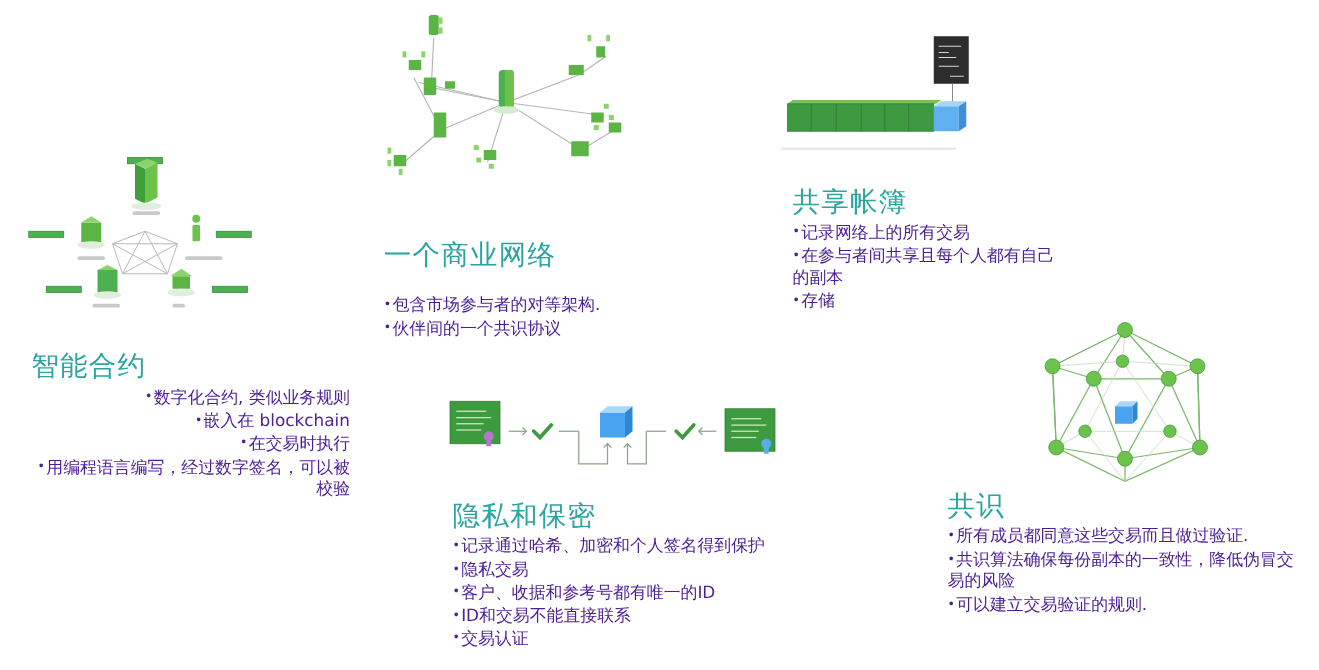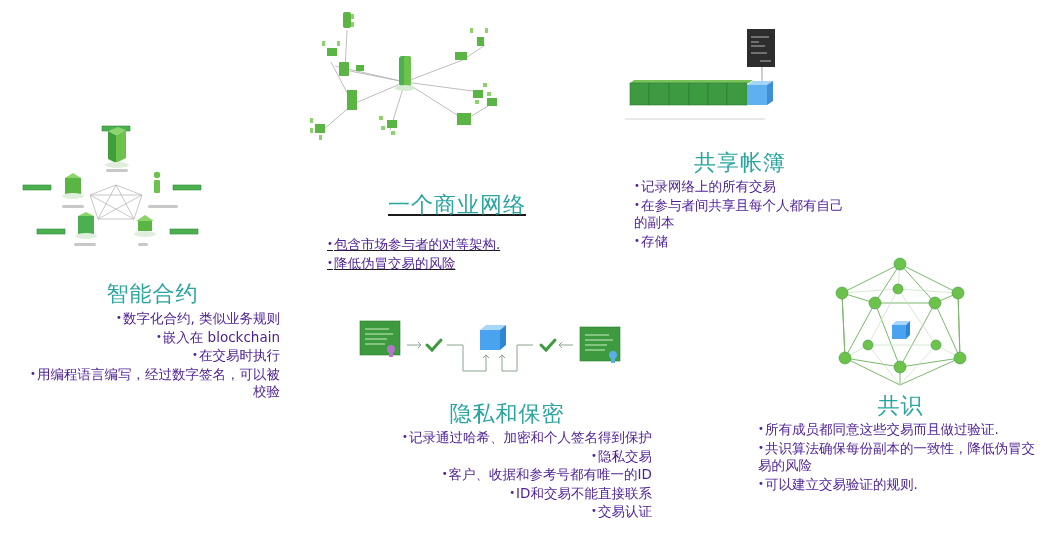--- a/index.html
+++ b/index.html
@@ -1,19 +1,19 @@
 <!DOCTYPE html>
 <html><head>
 <meta charset="utf-8">
 <style>
   * { box-sizing: border-box; margin: 0; padding: 0; }
   html, body { width: 1055px; height: 536px; background: #ffffff; overflow: hidden; }
   body { position: relative; font-family: "DejaVu Sans", "Liberation Sans", sans-serif; color: #1a1a1a; }
   .block { position: absolute; }
-  .heading { color: #2aa5a0; font-size: 22px; line-height: 26px; font-weight: normal; letter-spacing: 1px; text-align: center; }
+  .heading { color: #2aa5a0; font-size: 22px; line-height: 26px; font-weight: normal; letter-spacing: 1px; }
   .bullets { list-style: none; font-size: 13.5px; line-height: 17.5px; color: #4c1d95; }
   .bullets li { white-space: pre-wrap; }
   .bullets li .dot { font-size: 10px; vertical-align: 2px; margin-right: 1px; }
   svg { position: absolute; overflow: visible; }
   .faint-label { position: absolute; height: 3px; background: #c8c8c8; border-radius: 2px; }
 </style>
 </head>
 <body>
 
 <div class="block" style="left:20px;top:115px;width:220px;height:145px;">
@@ -130,25 +130,25 @@
       <rect x="188" y="73" width="4" height="4"></rect>
       <rect x="192" y="82" width="4" height="4"></rect>
       <rect x="180" y="90" width="4" height="4"></rect>
       <rect x="86" y="116" width="4" height="4"></rect>
       <rect x="96" y="121" width="4" height="4"></rect>
       <rect x="84" y="106" width="4" height="4"></rect>
     </g>
   </svg>
 </div>
 
-<div class="block" style="left:327px;top:192px;width:260px;text-decoration:underline;">
+<div class="block" style="left:307px;top:192px;width:260px;">
   <h2 class="heading">一个商业网络</h2>
   <ul class="bullets" style="margin-top:17px;">
     <li><span class="dot">•</span><span>包含市场参与者的对等架构.</span></li>
-    <li><span class="dot">•</span><span>降低伪冒交易的风险</span></li>
+    <li><span class="dot">•</span><span>伙伴间的一个共识协议</span></li>
   </ul>
 </div>
 
 <div class="block" style="left:625px;top:25px;width:160px;height:100px;">
   <svg width="160" height="100">
 
     <g>
       <rect x="122" y="4" width="28" height="38" fill="#2d2d2d"></rect>
       <g stroke="#d8d8d8" stroke-width="0.8">
         <line x1="126" y1="12" x2="144" y2="12"></line>
@@ -233,21 +233,21 @@
     <g>
       <rect x="125" y="15" width="20" height="20" fill="#4aa3ee"></rect>
       <polygon points="125,15 131,10 151,10 145,15" fill="#a9d7fa"></polygon>
       <polygon points="145,15 151,10 151,30 145,35" fill="#2f86d2"></polygon>
     </g>
   </svg>
 </div>
 
 <div class="block" style="left:362px;top:401px;width:290px;">
   <h2 class="heading">隐私和保密</h2>
-  <ul class="bullets" style="margin-top:1px;text-align:right;">
+  <ul class="bullets" style="margin-top:1px;">
     <li><span class="dot">•</span><span>记录通过哈希、加密和个人签名得到保护</span></li>
     <li><span class="dot">•</span><span>隐私交易</span></li>
     <li><span class="dot">•</span><span>客户、收据和参考号都有唯一的ID</span></li>
     <li><span class="dot">•</span><span>ID和交易不能直接联系</span></li>
     <li><span class="dot">•</span><span>交易认证</span></li>
   </ul>
 </div>
 
 <div class="block" style="left:830px;top:255px;width:150px;height:135px;">
   <svg width="150" height="135">

